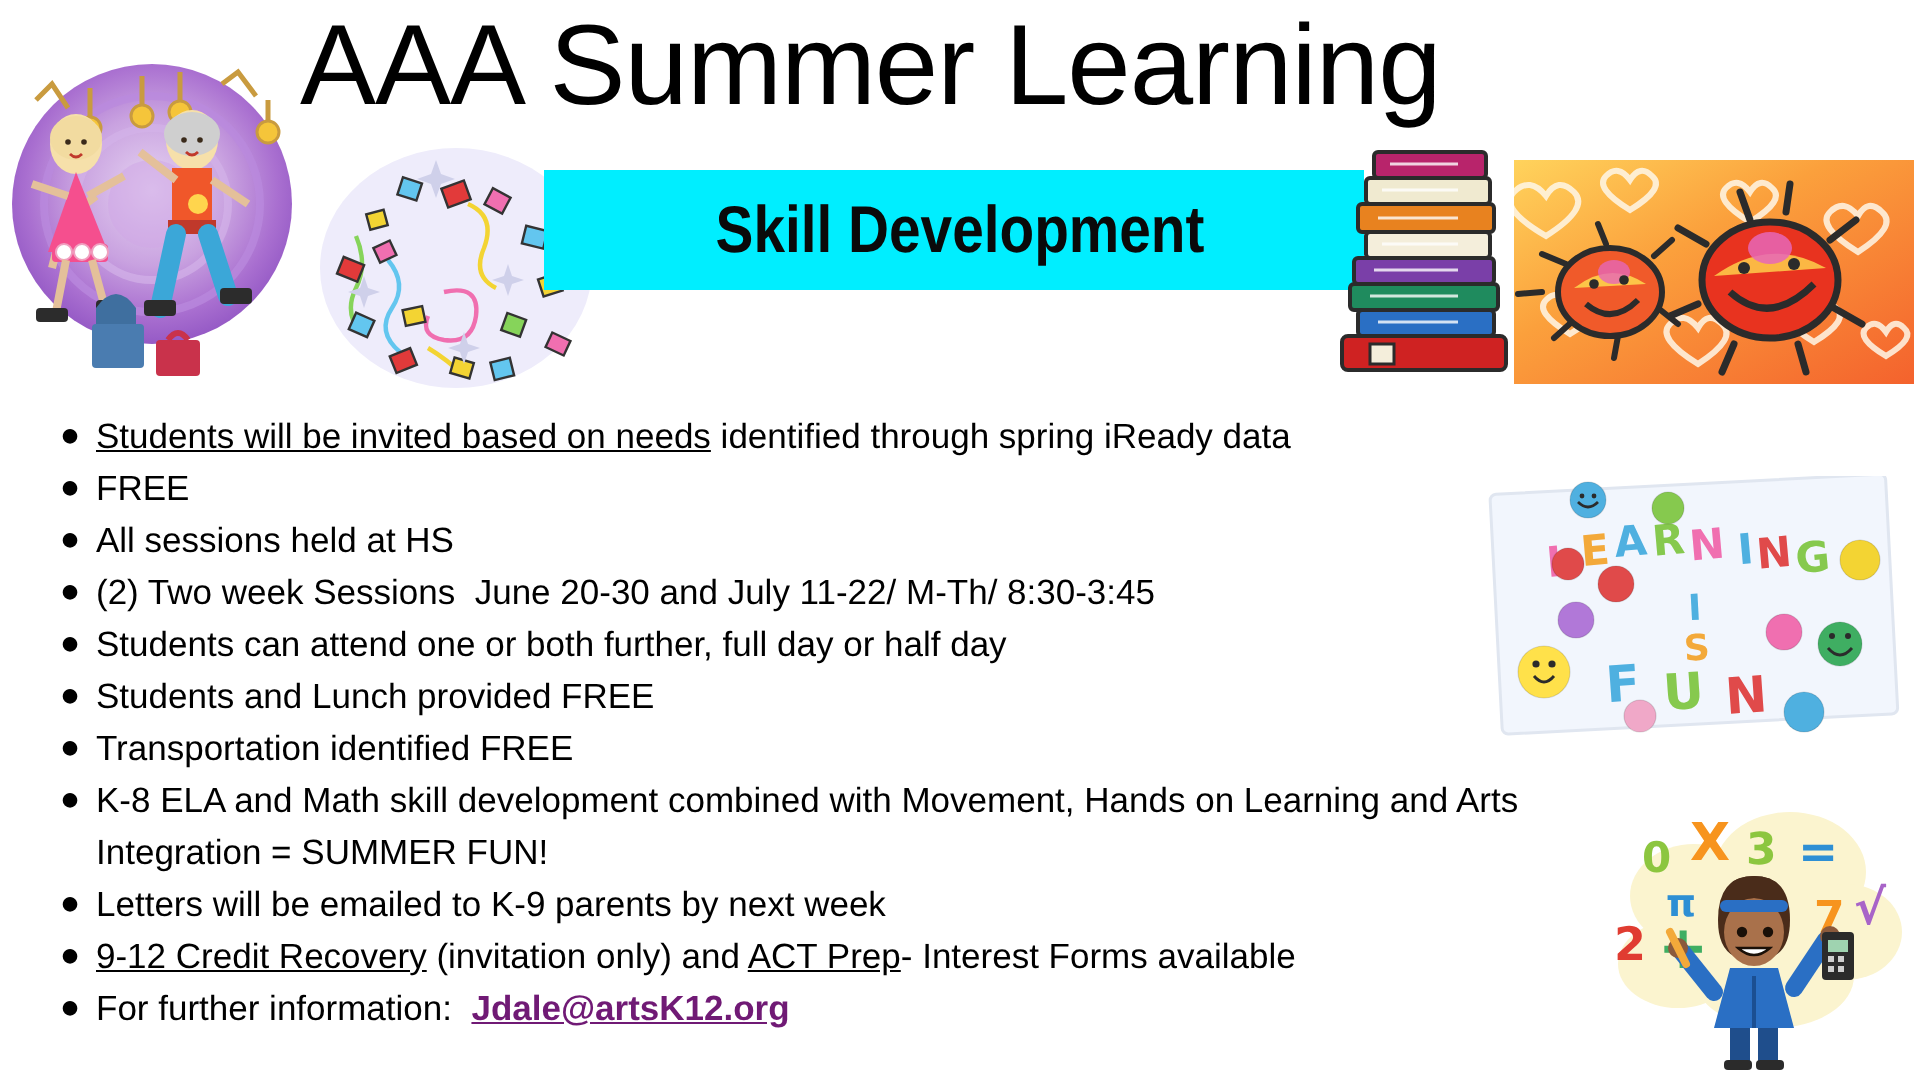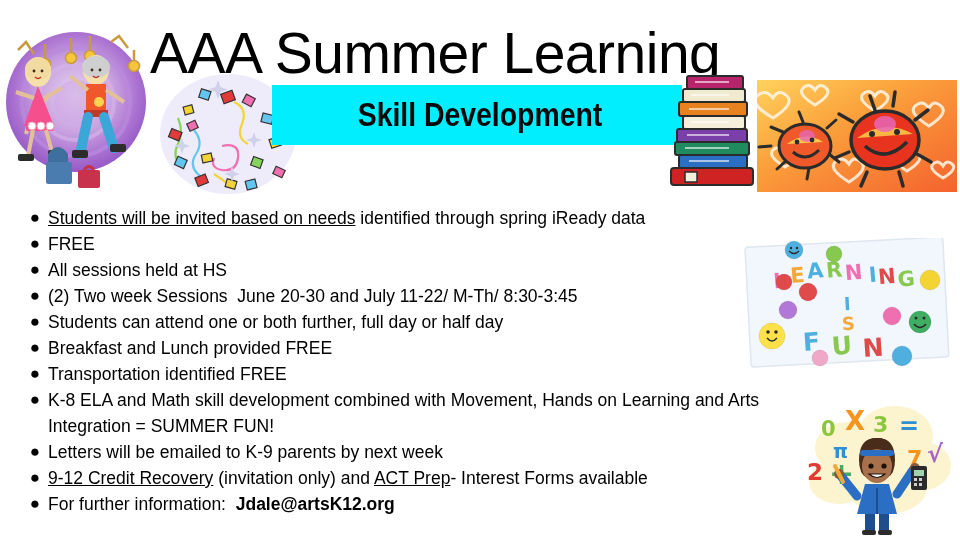--- a/index.html
+++ b/index.html
@@ -8,21 +8,21 @@
     background: #ffffff;
     font-family: "Liberation Sans", sans-serif;
     overflow: hidden;
     position: relative;
   }
   .slide { position: relative; width: 960px; height: 540px; overflow: hidden; background:#fff; }
 
   
   .title {
     position: absolute;
-    left: 150px; top: 20px;
+    left: 150px; top: 0;
     font-size: 57px;
     line-height: 66px;
     font-weight: 400;
     color: #000;
     letter-spacing: -0.5px;
     white-space: nowrap;
     z-index: 7;
   }
 
   
@@ -72,22 +72,23 @@
   .bullet-body {
     flex: 1 1 auto;
     font-size: 17.5px;
     line-height: 26px;
     color: #000;
     white-space: pre-wrap;
   }
   .b { font-weight: 400; }
   .u { text-decoration: underline; text-underline-offset: 1px; }
   .mail {
-    color: #000000;
+    color: #701a75;
     font-weight: 700;
+    text-decoration: underline;
   }
 
   
   .art-girls {
     position: absolute; left: 4px; top: 14px;
     width: 150px; height: 180px; z-index: 3;
   }
   
   .art-confetti {
     position: absolute; left: 158px; top: 72px;
@@ -334,21 +335,21 @@
       <div class="bullet-row">
         <div class="bullet-dot">●</div>
         <div class="bullet-body"><span>(2) Two week Sessions  June 20-30 and July 11-22/ M-Th/ 8:30-3:45</span></div>
       </div>
       <div class="bullet-row">
         <div class="bullet-dot">●</div>
         <div class="bullet-body"><span>Students can attend one or both further, full day or half day</span></div>
       </div>
       <div class="bullet-row">
         <div class="bullet-dot">●</div>
-        <div class="bullet-body"><span>Breakfast and Lunch provided </span><span class="b">FREE</span></div>
+        <div class="bullet-body"><span>Students and Lunch provided </span><span class="b">FREE</span></div>
       </div>
       <div class="bullet-row">
         <div class="bullet-dot">●</div>
         <div class="bullet-body"><span>Transportation identified </span><span class="b">FREE</span></div>
       </div>
       <div class="bullet-row">
         <div class="bullet-dot">●</div>
         <div class="bullet-body"><span>K-8 ELA and Math skill development combined with Movement, Hands on Learning and Arts Integration = SUMMER FUN!</span></div>
       </div>
       <div class="bullet-row">

